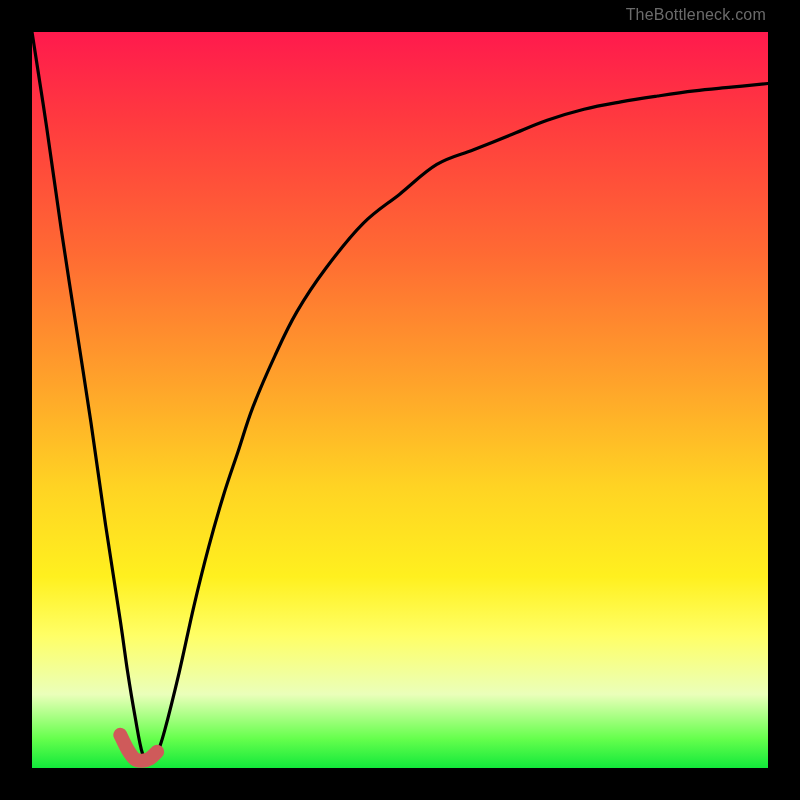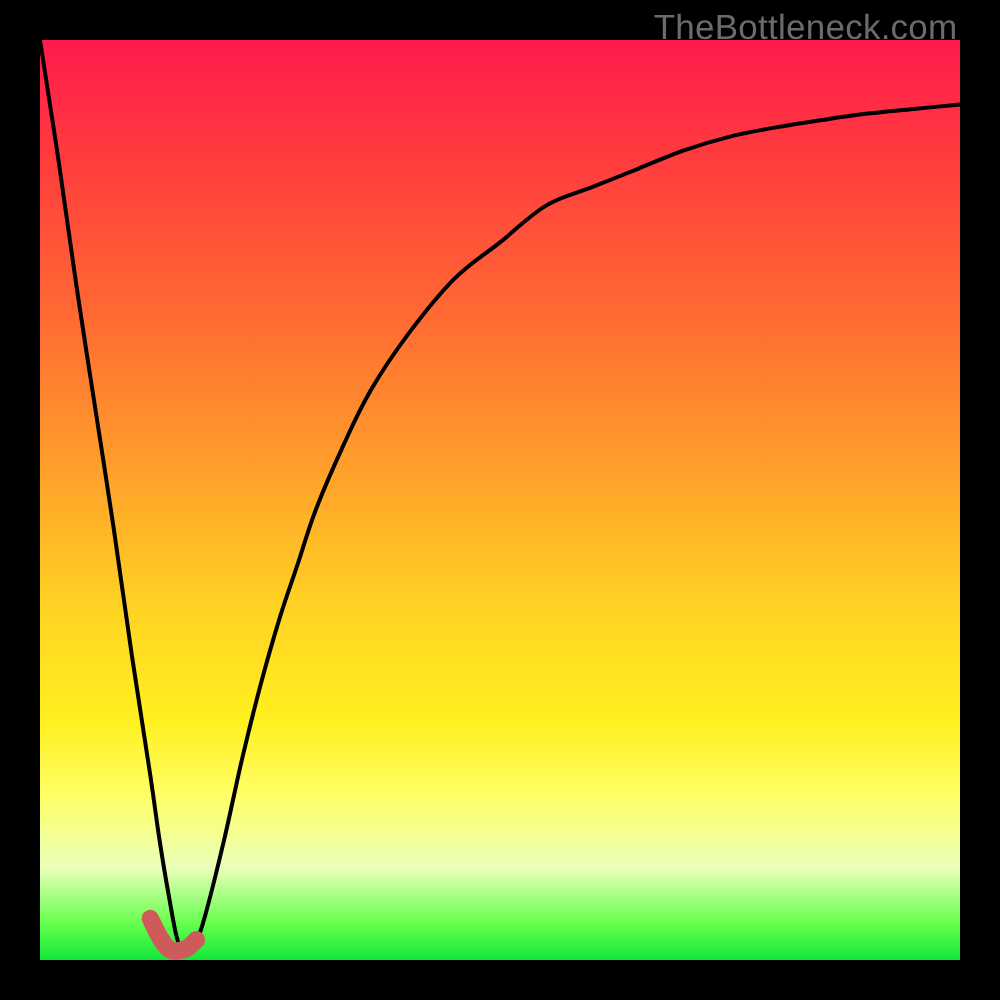--- a/index.html
+++ b/index.html
@@ -37,21 +37,21 @@
       #eaffba 90%,
       #66ff4d 96%,
       #12e83a 100%
     );
   }
   .watermark {
     position: absolute;
     top: 6px;
     right: 34px;
     color: #6b6b6b;
-    font-size: 28px;
+    font-size: 16px;
     font-weight: 400;
     letter-spacing: 0.2px;
     user-select: none;
   }
   svg.overlay {
     position: absolute;
     left: 32px;
     top: 32px;
     width: 736px;
     height: 736px;

